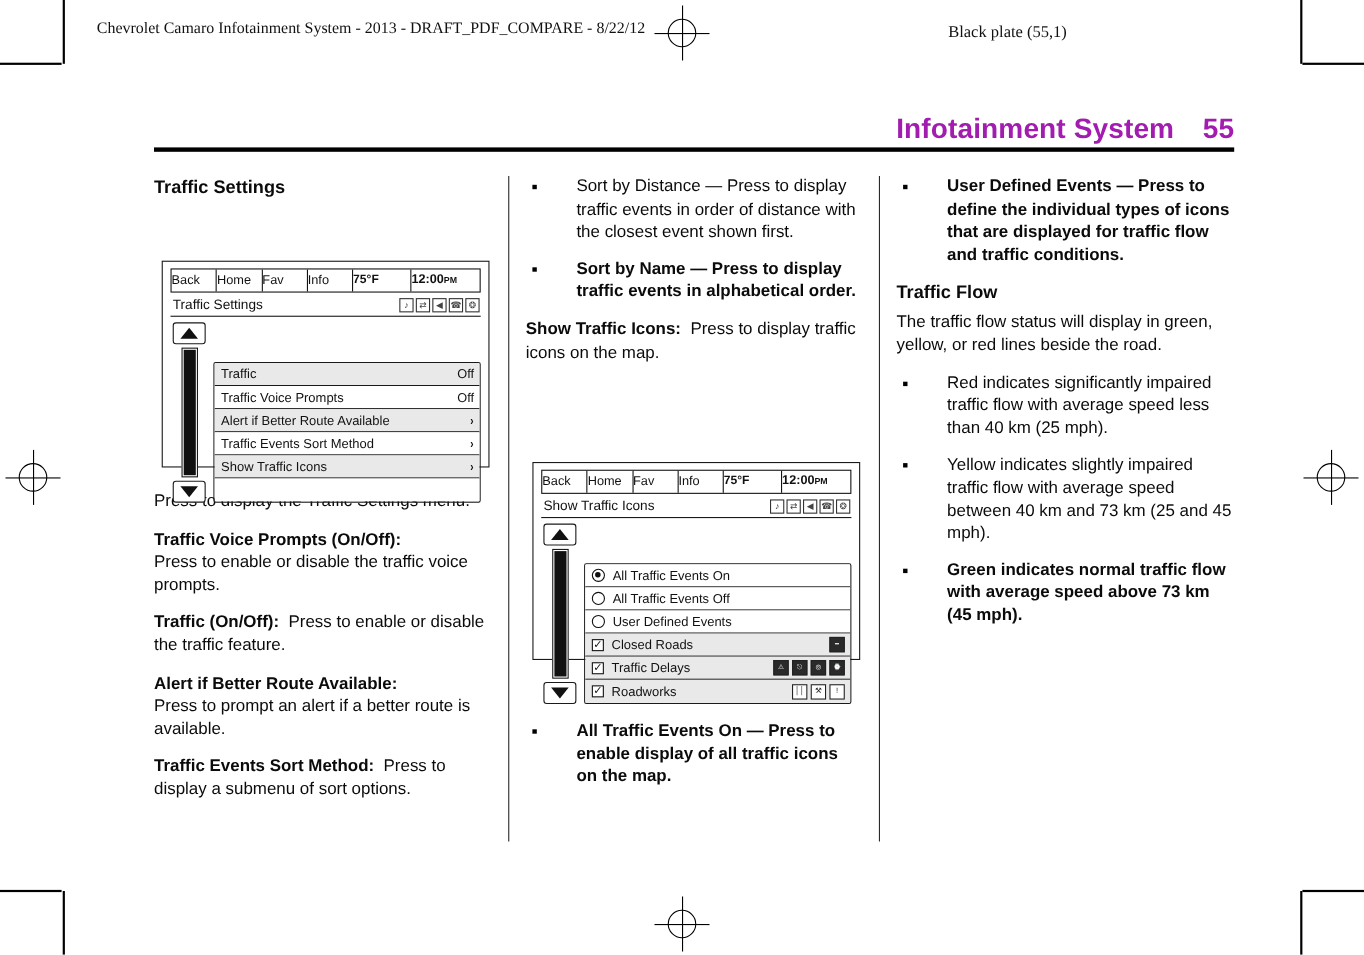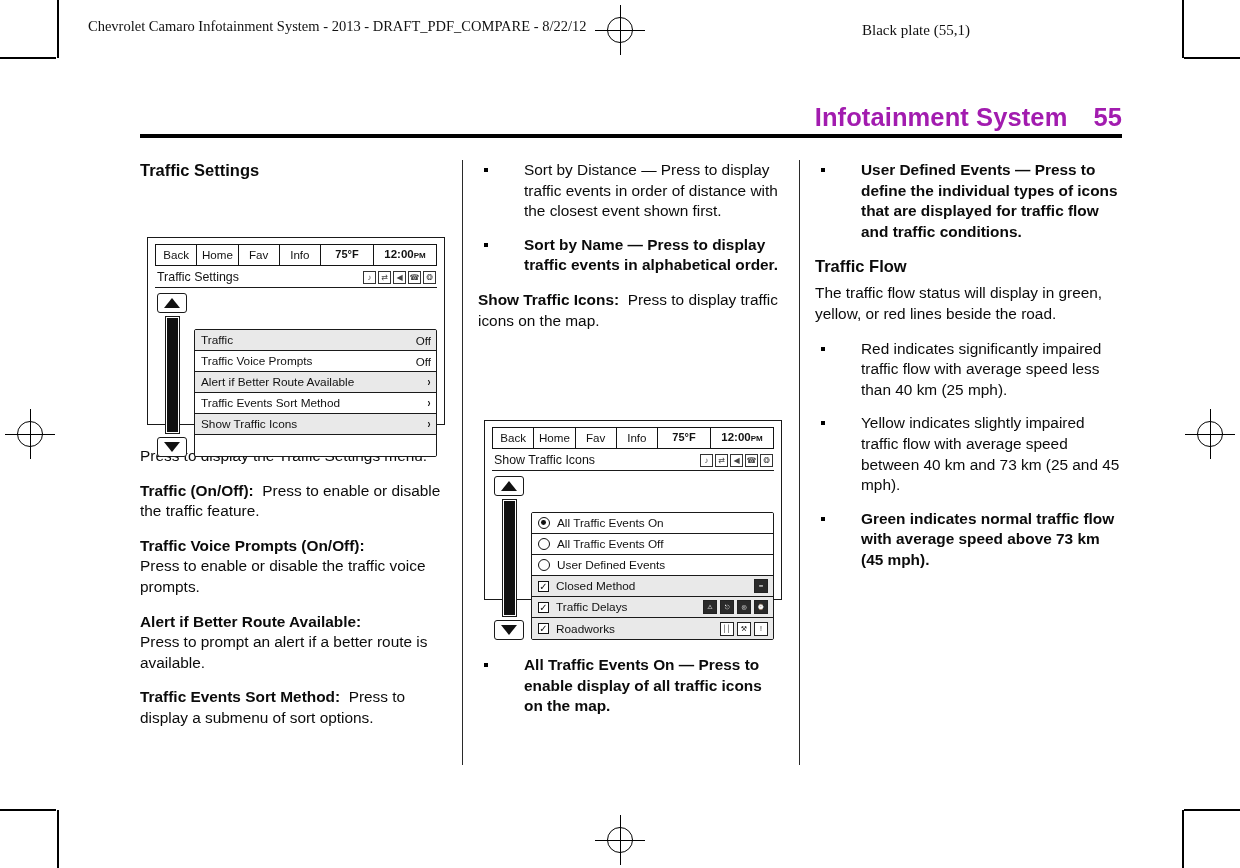--- a/index.html
+++ b/index.html
@@ -144,21 +144,20 @@
     border: 1.4px solid #141414;
     box-sizing: border-box;
     height: 22px;
     background: #fff;
   }
   .topbar .cell {
     flex: 1 1 0;
     border-right: 1.4px solid #141414;
     font-size: 11.6px;
     line-height: 19px;
-    text-align: center;
     color: #111;
     white-space: nowrap;
     overflow: hidden;
   }
   .topbar .cell.temp { font-weight: bold; font-size: 11px; flex: 0 0 52px; }
   .topbar .cell.clock {
     flex: 0 0 62px;
     border-right: none;
     font-weight: bold;
     font-size: 11.5px;
@@ -356,23 +355,23 @@
 <div class="col-rule" id="rule1"></div>
 <div class="col-rule" id="rule2"></div>
 
 <div class="col" id="col1">
   <h3 class="sec">Traffic Settings</h3>
 
   <div style="height:250px;"></div>
 
   <p class="para"><span>Press to display the Traffic Settings menu.</span></p>
 
+  <p class="para"><b>Traffic Voice Prompts (On/Off):</b><br><span>Press to enable or disable the traffic voice prompts.</span></p>
+
   <p class="para"><b>Traffic (On/Off):</b><span class="gap">  </span><span>Press to enable or disable the traffic feature.</span></p>
-
-  <p class="para"><b>Traffic Voice Prompts (On/Off):</b><br><span>Press to enable or disable the traffic voice prompts.</span></p>
 
   <p class="para"><b>Alert if Better Route Available:</b><br><span>Press to prompt an alert if a better route is available.</span></p>
 
   <p class="para"><b>Traffic Events Sort Method:</b><span class="gap">  </span><span>Press to display a submenu of sort options.</span></p>
 </div>
 
 <div class="col" id="col2">
   <ul class="bullets">
     <li><span class="dot"></span><span>Sort by Distance — Press to display traffic events in order of distance with the closest event shown first.</span></li>
     <li><span class="dot"></span><span>Sort by Name — Press to display traffic events in alphabetical order.</span></li>
@@ -506,21 +505,21 @@
       <div class="row">
         <span class="radio"></span>
         <span class="label">All Traffic Events Off</span>
       </div>
       <div class="row">
         <span class="radio"></span>
         <span class="label">User Defined Events</span>
       </div>
       <div class="row shade">
         <span class="checkbox">✓</span>
-        <span class="label">Closed Method</span>
+        <span class="label">Closed Roads</span>
         <span class="mini-icons">
           <span class="mi filled">━</span>
         </span>
       </div>
       <div class="row shade">
         <span class="checkbox">✓</span>
         <span class="label">Traffic Delays</span>
         <span class="mini-icons">
           <span class="mi filled">⚠</span>
           <span class="mi filled">⎋</span>

